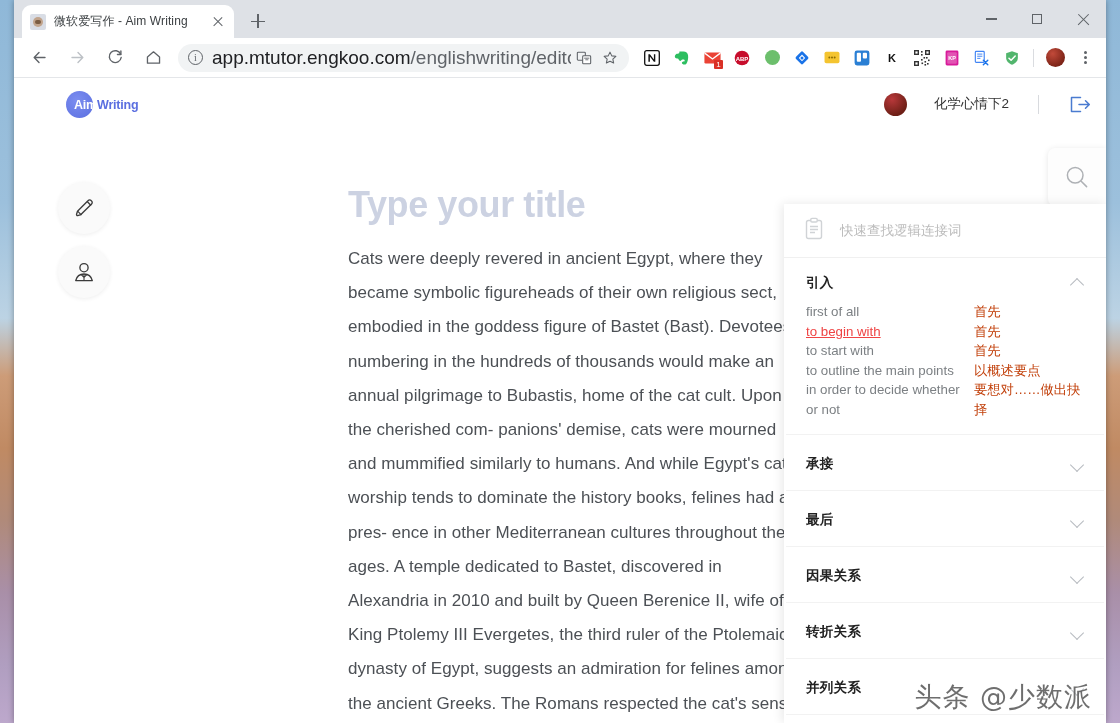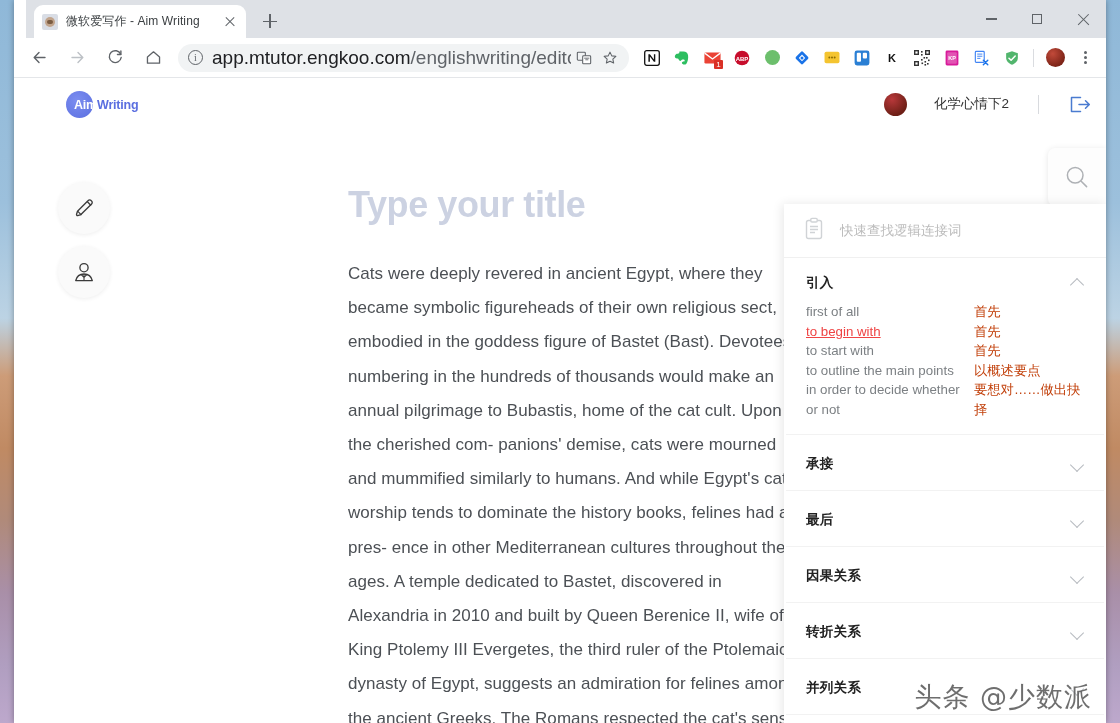--- a/index.html
+++ b/index.html
@@ -26,21 +26,20 @@
     overflow: hidden;
   }
 
   
   .tab-strip {
     height: 38px;
     background: #dee1e6;
     display: flex; align-items: flex-end;
     position: relative;
     flex: none;
-    margin-left: 12px;
   }
   .tab {
     margin-left: 8px;
     height: 33px;
     width: 212px;
     background: #fff;
     border-radius: 9px 9px 0 0;
     display: flex; align-items: center;
     padding: 0 8px;
     position: relative;
@@ -230,21 +229,21 @@
   .doc {
     position: absolute;
     left: 334px; top: 104px;
     width: 452px;
   }
   .doc-title {
     font-size: 36px; font-weight: bold;
     color: #ccd2e2;
     letter-spacing: -.4px;
     line-height: 1.25;
-    margin-bottom: 30px;
+    margin-bottom: 15px;
   }
   .doc-body {
     font-size: 17px;
     line-height: 34.2px;
     color: #4c5055;
     letter-spacing: .05px;
   }
 
   
   .search-fab {

